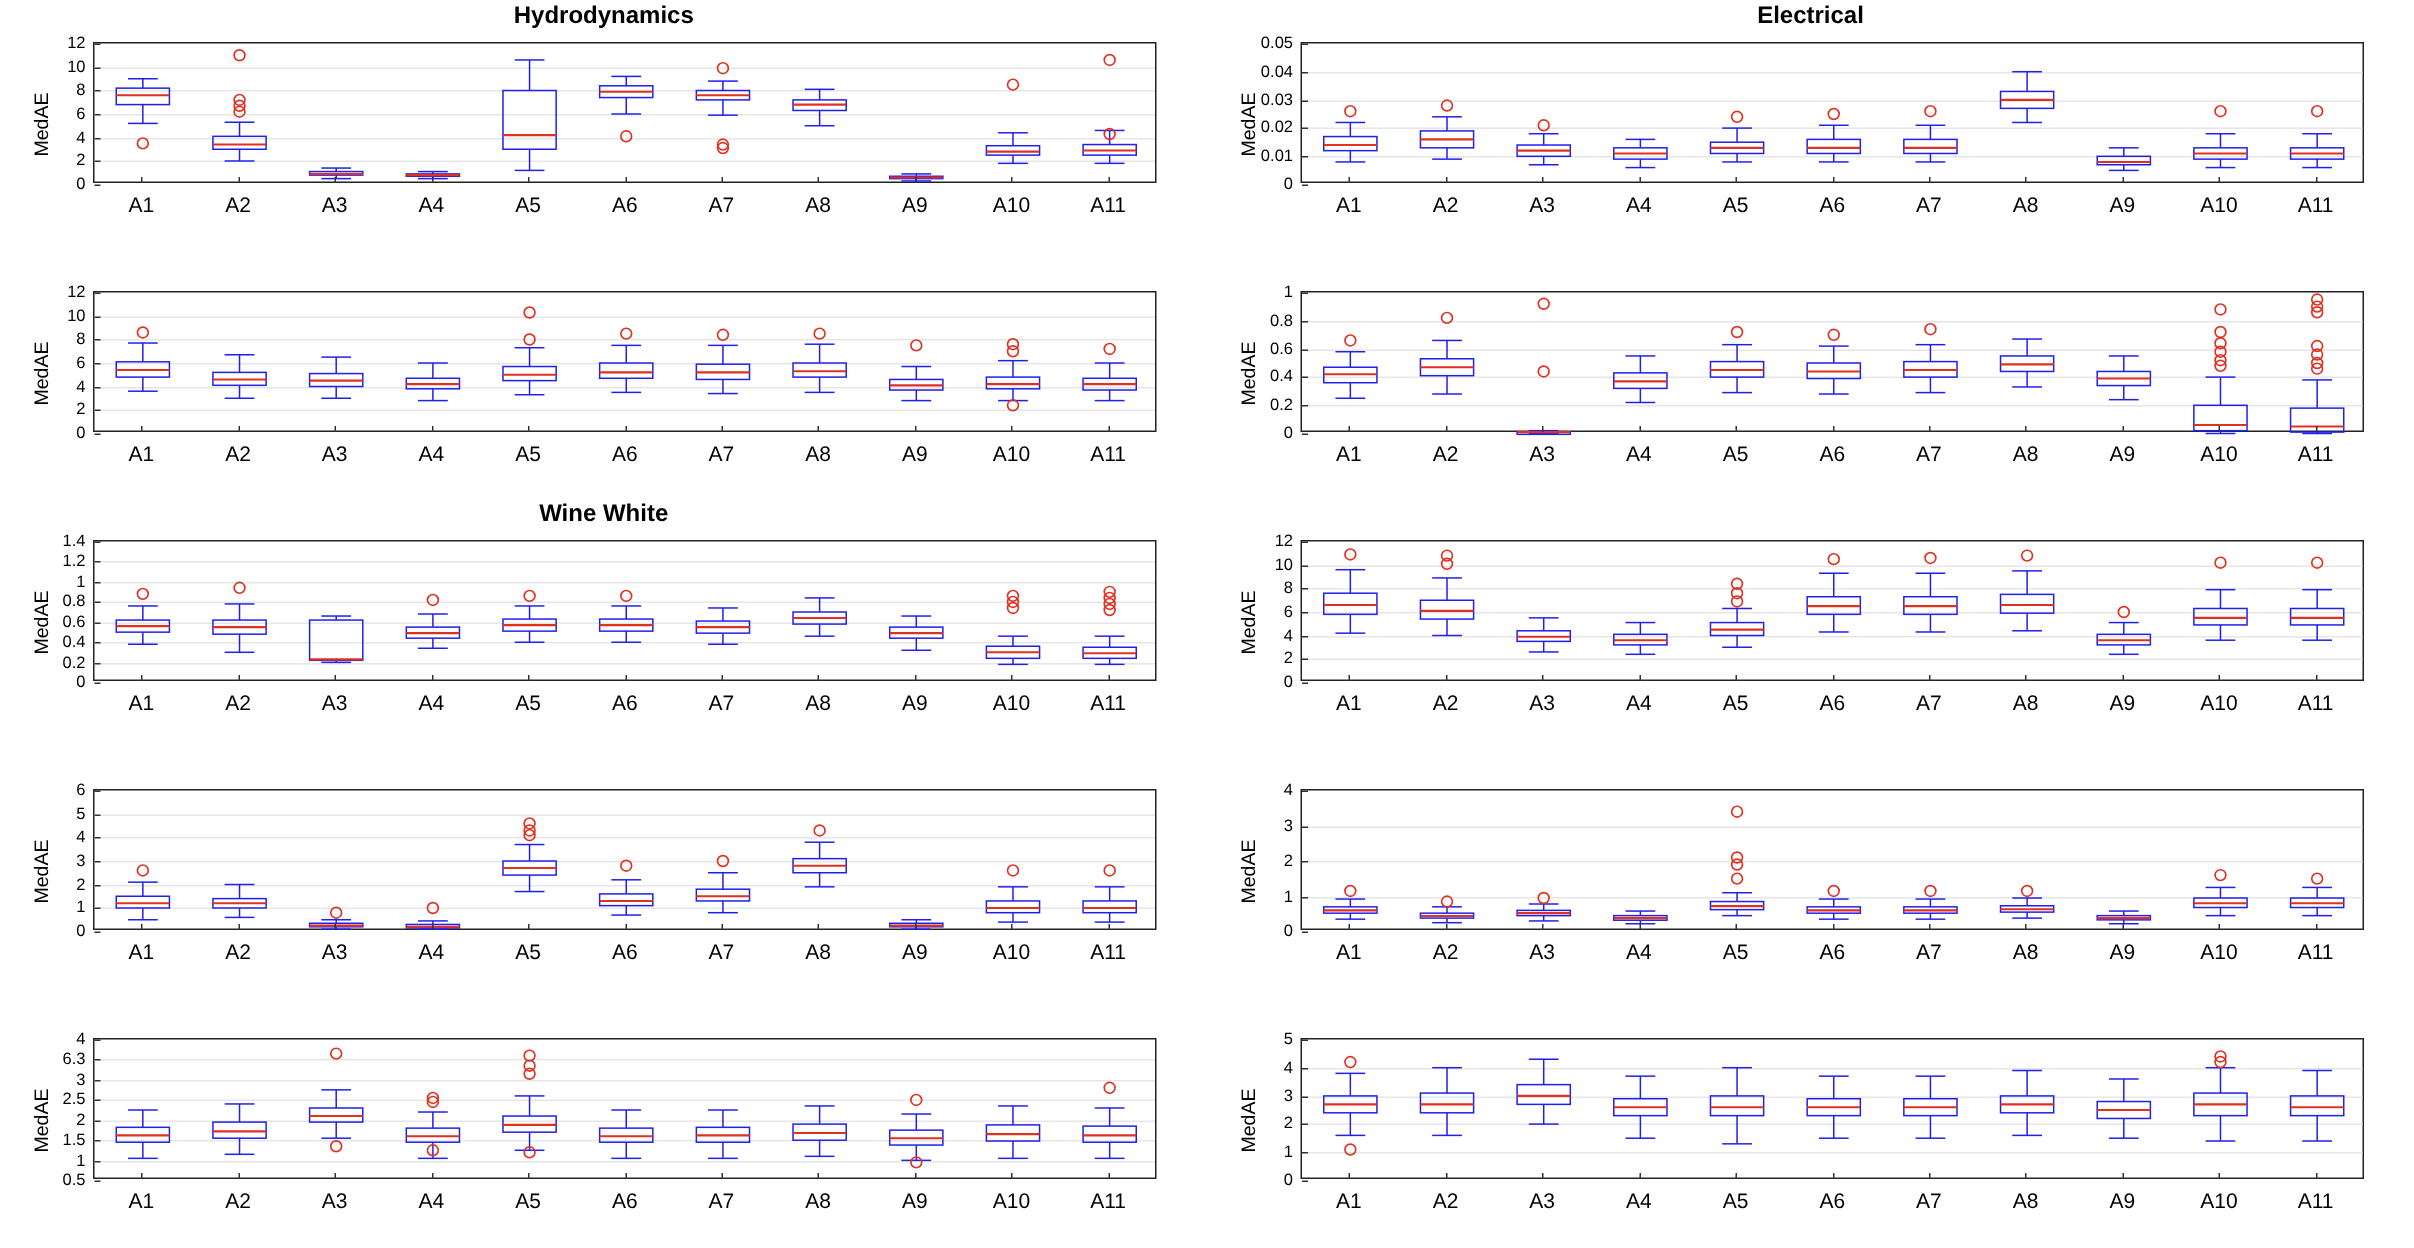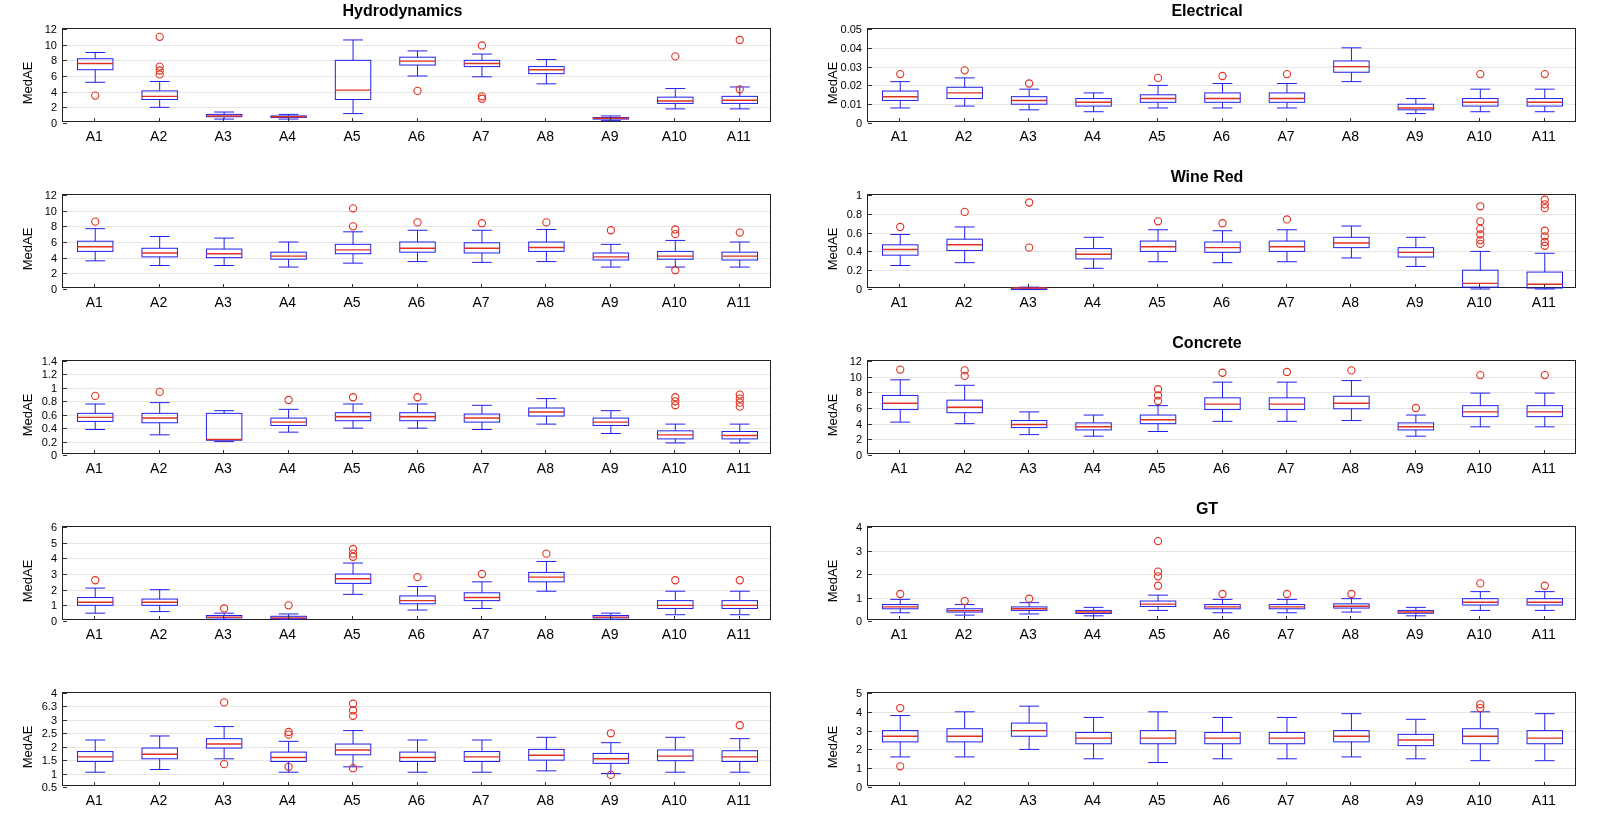--- a/index.html
+++ b/index.html
@@ -424,21 +424,20 @@
       <div class="xtick" style="left: 545.409px; top: 128px;">A8</div>
       <div class="xtickmark" style="left: 545.409px; top: 118px; bottom: auto;"></div>
       <div class="xtick" style="left: 609.864px; top: 128px;">A9</div>
       <div class="xtickmark" style="left: 609.864px; top: 118px; bottom: auto;"></div>
       <div class="xtick" style="left: 674.318px; top: 128px;">A10</div>
       <div class="xtickmark" style="left: 674.318px; top: 118px; bottom: auto;"></div>
       <div class="xtick" style="left: 738.773px; top: 128px;">A11</div>
       <div class="xtickmark" style="left: 738.773px; top: 118px; bottom: auto;"></div>
     </div>
     <div class="panel">
-      <div class="ptitle">Wine Red</div>
       <div class="ylabel">MedAE</div>
       <div class="plotbox" style="left: 62px; top: 28px; width: 709px; height: 94px;">
         <div class="ytick" style="left: -48px; width: 42px; top: 94px;">0</div>
         <div class="tickmark" style="left: 0px; width: 4px; top: 94px;"></div>
         <div class="gline" style="top: 75.2px;"></div>
         <div class="ytick" style="left: -48px; width: 42px; top: 75.2px;">0.2</div>
         <div class="tickmark" style="left: 0px; width: 4px; top: 75.2px;"></div>
         <div class="gline" style="top: 56.4px;"></div>
         <div class="ytick" style="left: -48px; width: 42px; top: 56.4px;">0.4</div>
         <div class="tickmark" style="left: 0px; width: 4px; top: 56.4px;"></div>
@@ -567,20 +566,21 @@
       <div class="xtick" style="left: 545.409px; top: 128px;">A8</div>
       <div class="xtickmark" style="left: 545.409px; top: 118px; bottom: auto;"></div>
       <div class="xtick" style="left: 609.864px; top: 128px;">A9</div>
       <div class="xtickmark" style="left: 609.864px; top: 118px; bottom: auto;"></div>
       <div class="xtick" style="left: 674.318px; top: 128px;">A10</div>
       <div class="xtickmark" style="left: 674.318px; top: 118px; bottom: auto;"></div>
       <div class="xtick" style="left: 738.773px; top: 128px;">A11</div>
       <div class="xtickmark" style="left: 738.773px; top: 118px; bottom: auto;"></div>
     </div>
     <div class="panel">
+      <div class="ptitle">Wine White</div>
       <div class="ylabel">MedAE</div>
       <div class="plotbox" style="left: 62px; top: 28px; width: 709px; height: 94px;">
         <div class="ytick" style="left: -48px; width: 42px; top: 94px;">0</div>
         <div class="tickmark" style="left: 0px; width: 4px; top: 94px;"></div>
         <div class="gline" style="top: 80.5714px;"></div>
         <div class="ytick" style="left: -48px; width: 42px; top: 80.5714px;">0.2</div>
         <div class="tickmark" style="left: 0px; width: 4px; top: 80.5714px;"></div>
         <div class="gline" style="top: 67.1429px;"></div>
         <div class="ytick" style="left: -48px; width: 42px; top: 67.1429px;">0.4</div>
         <div class="tickmark" style="left: 0px; width: 4px; top: 67.1429px;"></div>
@@ -707,21 +707,20 @@
       <div class="xtick" style="left: 545.409px; top: 128px;">A8</div>
       <div class="xtickmark" style="left: 545.409px; top: 118px; bottom: auto;"></div>
       <div class="xtick" style="left: 609.864px; top: 128px;">A9</div>
       <div class="xtickmark" style="left: 609.864px; top: 118px; bottom: auto;"></div>
       <div class="xtick" style="left: 674.318px; top: 128px;">A10</div>
       <div class="xtickmark" style="left: 674.318px; top: 118px; bottom: auto;"></div>
       <div class="xtick" style="left: 738.773px; top: 128px;">A11</div>
       <div class="xtickmark" style="left: 738.773px; top: 118px; bottom: auto;"></div>
     </div>
     <div class="panel">
-      <div class="ptitle">Concrete</div>
       <div class="ylabel">MedAE</div>
       <div class="plotbox" style="left: 62px; top: 28px; width: 709px; height: 94px;">
         <div class="ytick" style="left: -48px; width: 42px; top: 94px;">0</div>
         <div class="tickmark" style="left: 0px; width: 4px; top: 94px;"></div>
         <div class="gline" style="top: 78.3333px;"></div>
         <div class="ytick" style="left: -48px; width: 42px; top: 78.3333px;">2</div>
         <div class="tickmark" style="left: 0px; width: 4px; top: 78.3333px;"></div>
         <div class="gline" style="top: 62.6667px;"></div>
         <div class="ytick" style="left: -48px; width: 42px; top: 62.6667px;">4</div>
         <div class="tickmark" style="left: 0px; width: 4px; top: 62.6667px;"></div>
@@ -981,21 +980,20 @@
       <div class="xtick" style="left: 545.409px; top: 128px;">A8</div>
       <div class="xtickmark" style="left: 545.409px; top: 118px; bottom: auto;"></div>
       <div class="xtick" style="left: 609.864px; top: 128px;">A9</div>
       <div class="xtickmark" style="left: 609.864px; top: 118px; bottom: auto;"></div>
       <div class="xtick" style="left: 674.318px; top: 128px;">A10</div>
       <div class="xtickmark" style="left: 674.318px; top: 118px; bottom: auto;"></div>
       <div class="xtick" style="left: 738.773px; top: 128px;">A11</div>
       <div class="xtickmark" style="left: 738.773px; top: 118px; bottom: auto;"></div>
     </div>
     <div class="panel">
-      <div class="ptitle">GT</div>
       <div class="ylabel">MedAE</div>
       <div class="plotbox" style="left: 62px; top: 28px; width: 709px; height: 94px;">
         <div class="ytick" style="left: -48px; width: 42px; top: 94px;">0</div>
         <div class="tickmark" style="left: 0px; width: 4px; top: 94px;"></div>
         <div class="gline" style="top: 70.5px;"></div>
         <div class="ytick" style="left: -48px; width: 42px; top: 70.5px;">1</div>
         <div class="tickmark" style="left: 0px; width: 4px; top: 70.5px;"></div>
         <div class="gline" style="top: 47px;"></div>
         <div class="ytick" style="left: -48px; width: 42px; top: 47px;">2</div>
         <div class="tickmark" style="left: 0px; width: 4px; top: 47px;"></div>

